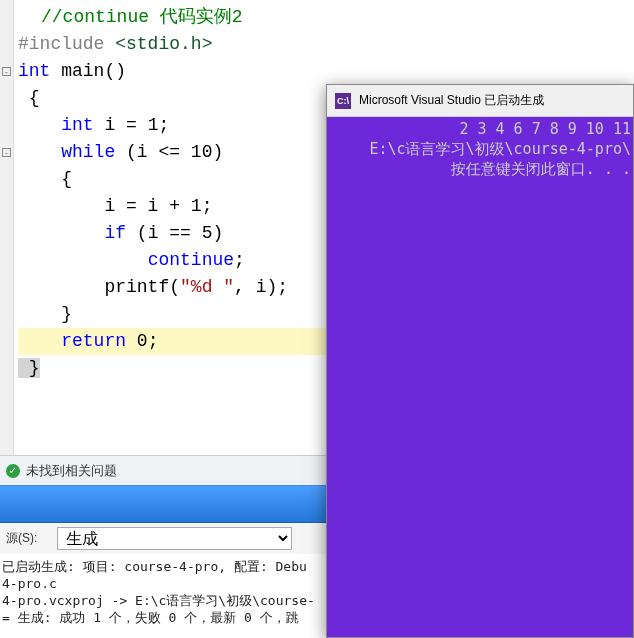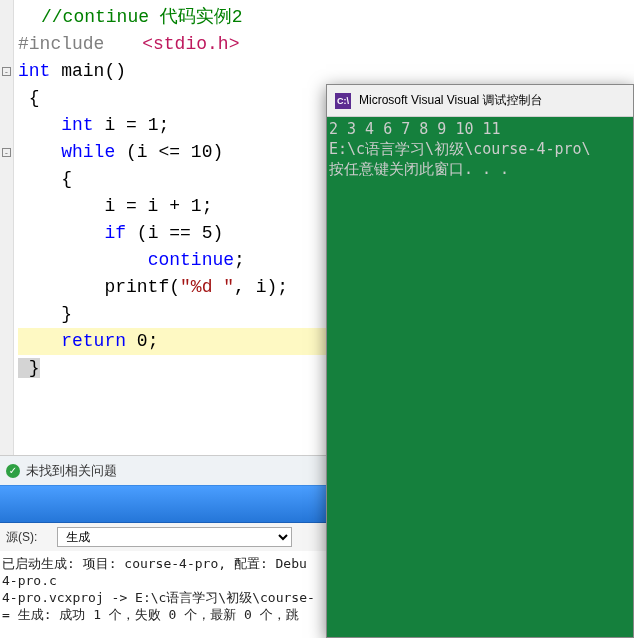--- a/index.html
+++ b/index.html
@@ -48,21 +48,21 @@
   flex: 1;
   padding: 4px 2px 4px 4px;
   white-space: pre;
   line-height: 27px;
   font-size: 18px;
   position: relative;
 }
 .code-line { height: 27px; }
 .c-comment { color: #008000; margin-left: 23px; }
 .c-preproc { color: #808080; font-family: Liberation Mono, monospace; }
-.c-include-file { color: #be185d; margin-left: 27px; }
+.c-include-file { color: #14532d; }
 .c-keyword { color: #0000ff; }
 .c-string { color: #a31515; }
 .c-paren { color: #000; }
 .c-default { color: #000; }
 .caret-line { background: #fef9c3; }
 .sel-brace { background: #d4d4d4; }
 
 .status-area {
   position: absolute;
   top: 455px;
@@ -102,21 +102,21 @@
   display: flex;
   align-items: center;
   padding: 4px 6px;
   background: #f5f5f5;
   font-family: "Microsoft YaHei", sans-serif;
   font-size: 12px;
   color: #333;
   gap: 20px;
 }
 .output-header select {
-  font-size: 12px;
+  font-size: 16px;
   border: 1px solid #aaa;
   padding: 1px 4px;
   background: #fff;
   width: 235px;
 }
 .output-text {
   padding: 4px 2px;
   font-family: Consolas, monospace;
   font-size: 13px;
   color: #222;
@@ -154,28 +154,29 @@
   background: #5c2d91;
   color: #fff;
   font-size: 9px;
   display: flex;
   align-items: center;
   justify-content: center;
   font-weight: bold;
 }
 .console-body {
   flex: 1;
-  background: #15803d;
+  background: #6d28d9;
   color: #ccc;
   font-family: "SimSun", "Consolas", monospace;
   font-size: 15px;
   line-height: 20px;
   padding: 2px 2px;
   white-space: pre;
   overflow: hidden;
+  text-align: right;
 }
 </style>
 </head>
 <body>
 
 <div class="editor-area">
   <div class="gutter" id="gutter">
       <div class="gutter-mark"></div>
       <div class="gutter-mark"></div>
       <div class="gutter-mark">
@@ -212,18 +213,18 @@
   </div>
   <div class="output-text" id="output">已启动生成: 项目: course-4-pro, 配置: Debu
 4-pro.c
 4-pro.vcxproj -&gt; E:\c语言学习\初级\course-
 = 生成: 成功 1 个，失败 0 个，最新 0 个，跳</div>
 </div>
 
 <div class="console-window">
   <div class="console-titlebar">
     <span class="console-icon">C:\</span>
-    <span>Microsoft Visual Visual 调试控制台</span>
+    <span>Microsoft Visual Studio 已启动生成</span>
   </div>
   <div class="console-body" id="console-body">2 3 4 6 7 8 9 10 11
 E:\c语言学习\初级\course-4-pro\
 按任意键关闭此窗口. . .</div>
 </div>
 
 </body></html>

